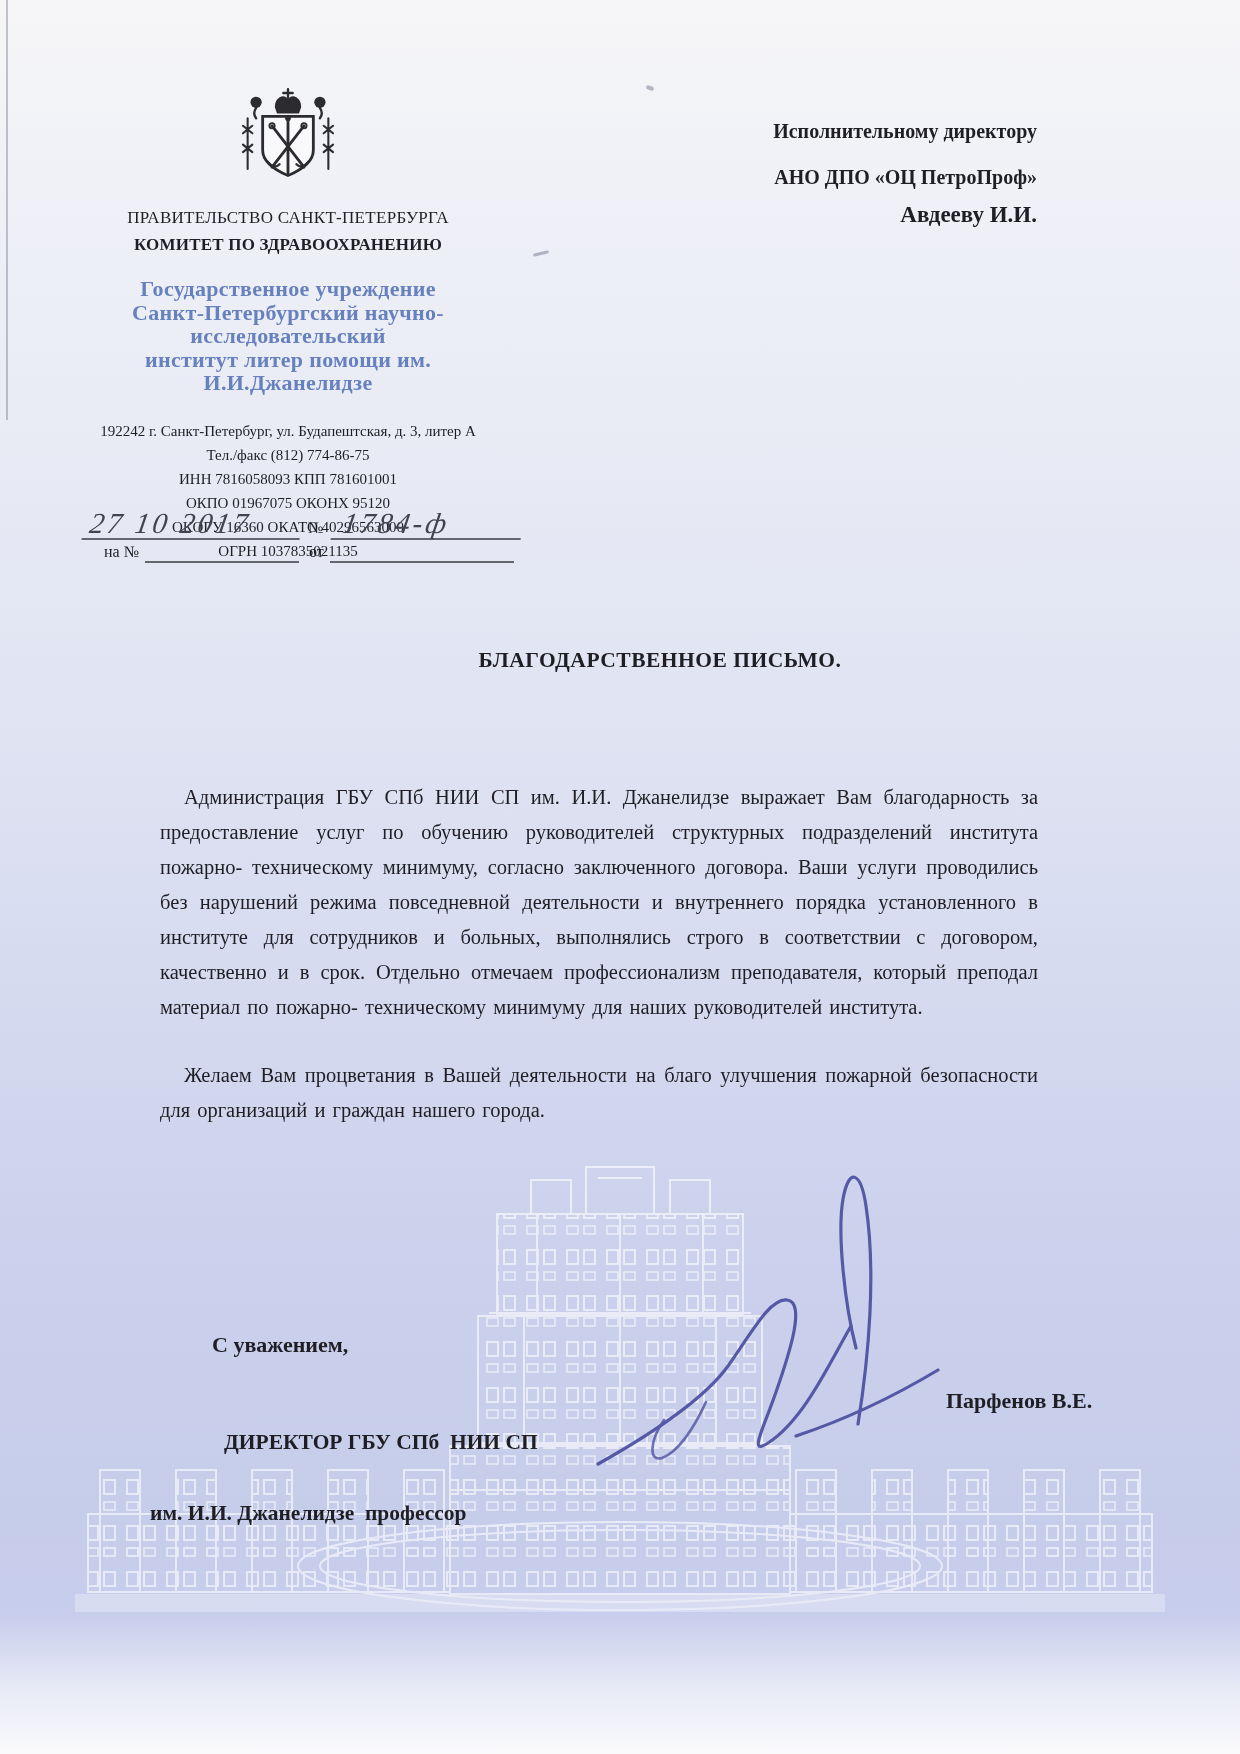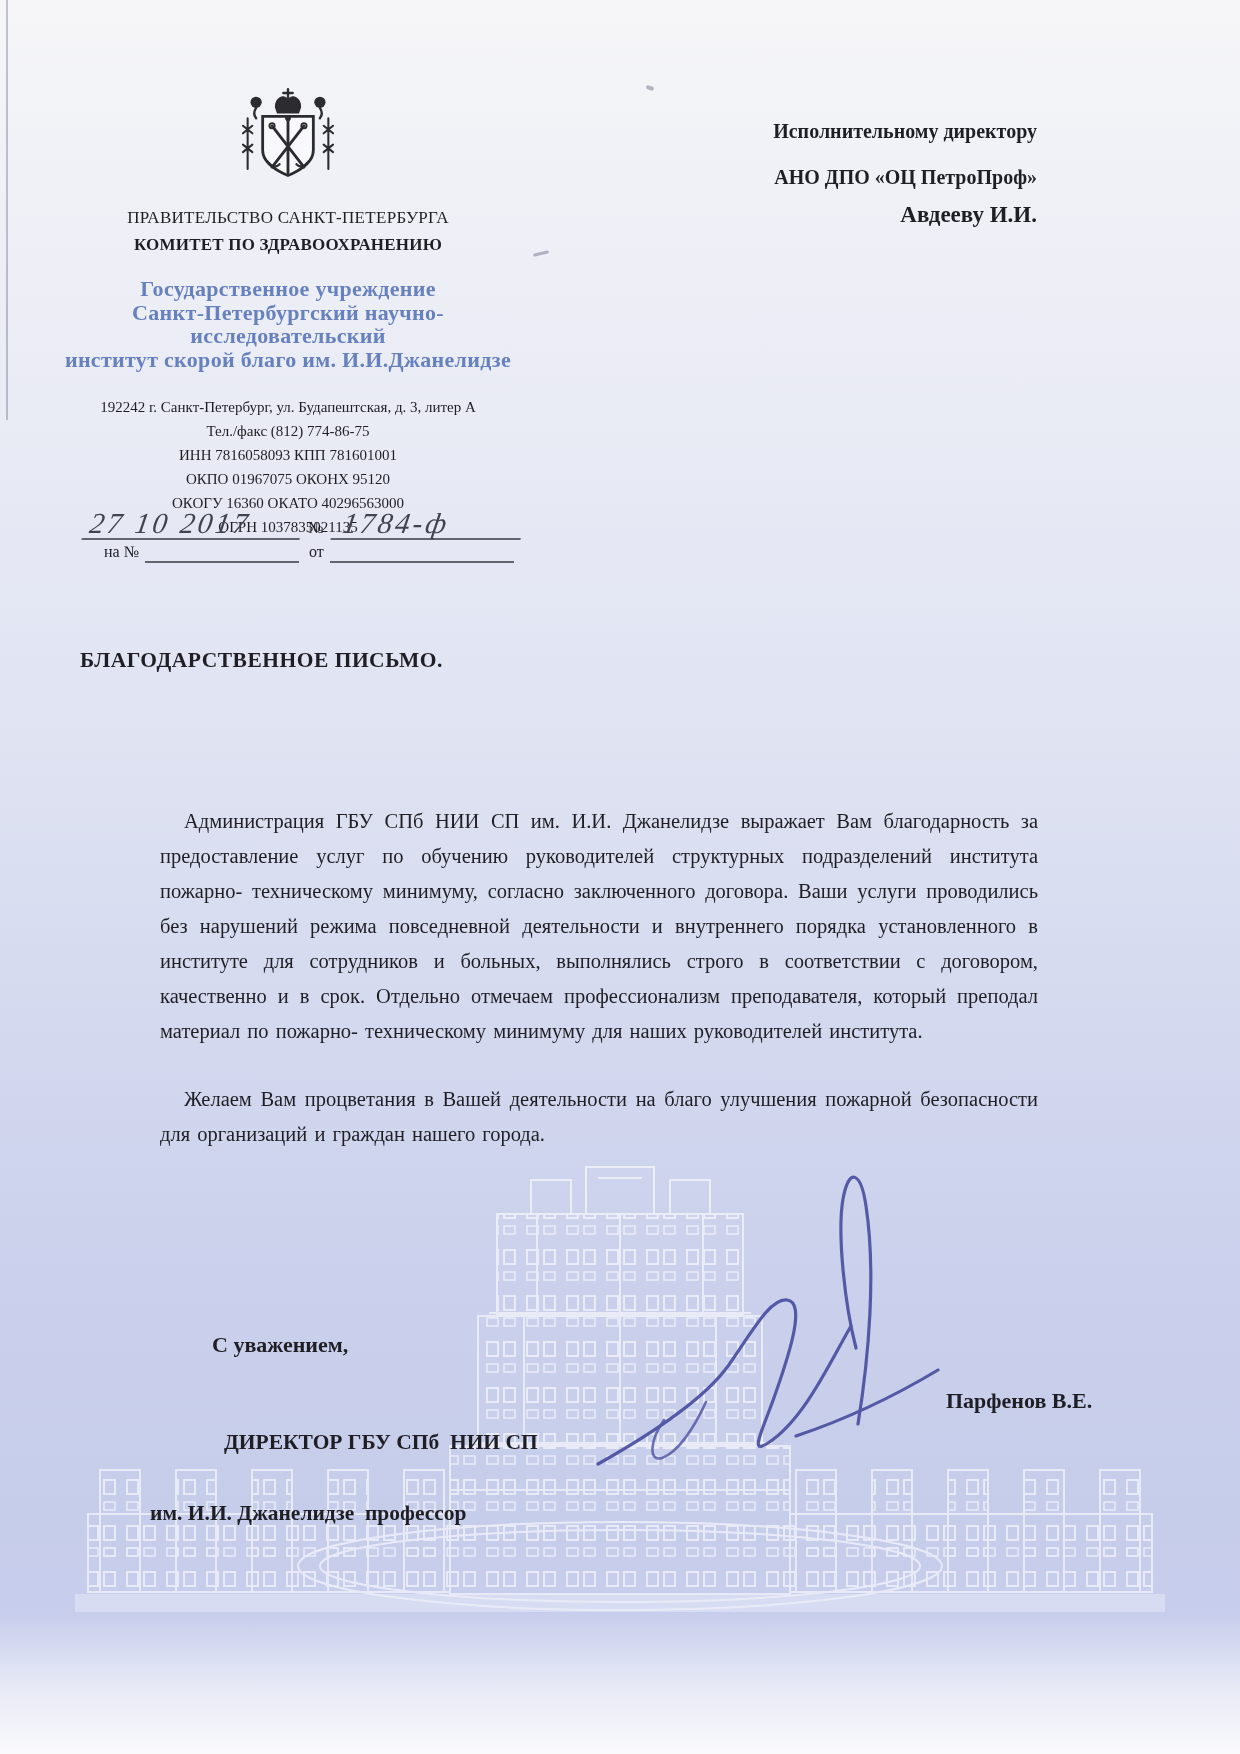--- a/index.html
+++ b/index.html
@@ -62,25 +62,25 @@
   .date-cell{width:218px;text-align:left;padding-left:6px;}
   .no-label{padding:0 10px 3px 6px;}
   .num-cell{width:190px;text-align:left;padding-left:10px;}
   .reg-row2{margin-top:3px;margin-left:20px;}
   .reg-row2 .lbl{padding-bottom:2px;}
   .u1{width:154px;margin-left:6px;}
   .u2{width:184px;margin-left:6px;}
   .reg-row2 .ot{margin-left:10px;}
 
   
-  .title{left:80px;top:648px;width:1160px;
+  .title{left:80px;top:648px;width:1160px;text-align:center;
     font-size:21.5px;font-weight:bold;letter-spacing:.5px;}
 
   
-  .body-text{left:160px;top:804px;width:878px;}
+  .body-text{left:160px;top:780px;width:878px;}
   .body-text p{font-size:20.5px;line-height:35px;text-align:justify;
     text-indent:24px;word-spacing:2px;}
   .body-text p + p{margin-top:33px;}
 
   
   .closing{left:150px;top:1296px;font-weight:bold;white-space:pre-wrap;}
   .salutation{font-size:22px;margin-left:62px;}
   .pos1{font-size:21.5px;margin-top:36px;margin-left:74px;}
   .pos2{font-size:21.5px;margin-top:10px;}
   .signer{left:946px;top:1388px;font-size:22px;font-weight:bold;}
@@ -173,21 +173,21 @@
           <path d="M65 36 V92" stroke-width="3"></path>
           <circle cx="65" cy="34" r="3" fill="#2b2b30" stroke="none"></circle>
         </g>
       </svg>
     </span>
     <div class="gov-line">ПРАВИТЕЛЬСТВО САНКТ-ПЕТЕРБУРГА</div>
     <div class="committee-line">КОМИТЕТ ПО ЗДРАВООХРАНЕНИЮ</div>
     <div class="inst-blue">
       <div>Государственное учреждение</div>
       <div>Санкт-Петербургский научно-исследовательский</div>
-      <div>институт скорой благо им. И.И.Джанелидзе</div>
+      <div>институт литер помощи им. И.И.Джанелидзе</div>
     </div>
     <div class="addr">
       <div>192242 г. Санкт-Петербург, ул. Будапештская, д. 3, литер А</div>
       <div>Тел./факс (812) 774-86-75</div>
       <div>ИНН 7816058093 КПП 781601001</div>
       <div>ОКПО 01967075 ОКОНХ 95120</div>
       <div>ОКОГУ 16360 ОКАТО 40296563000</div>
       <div>ОГРН 1037835021135</div>
     </div>
   </header>

